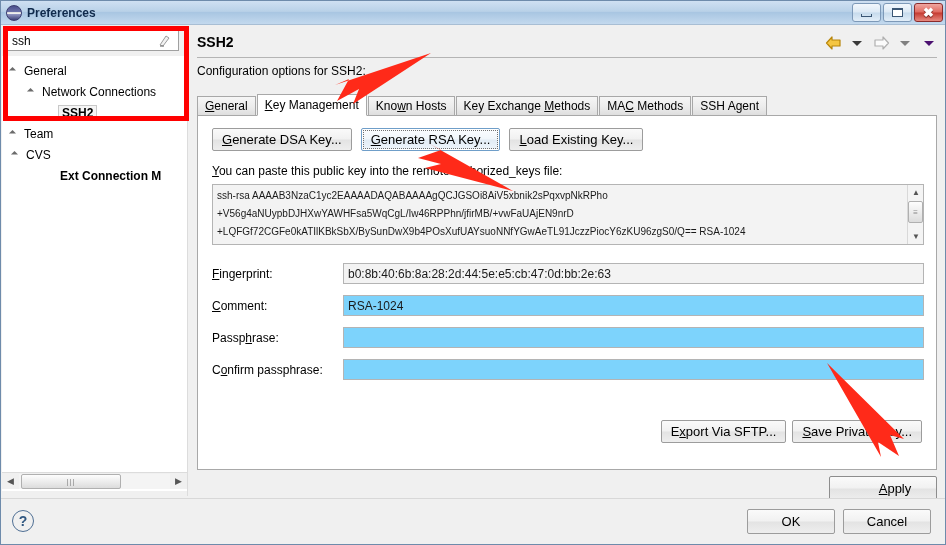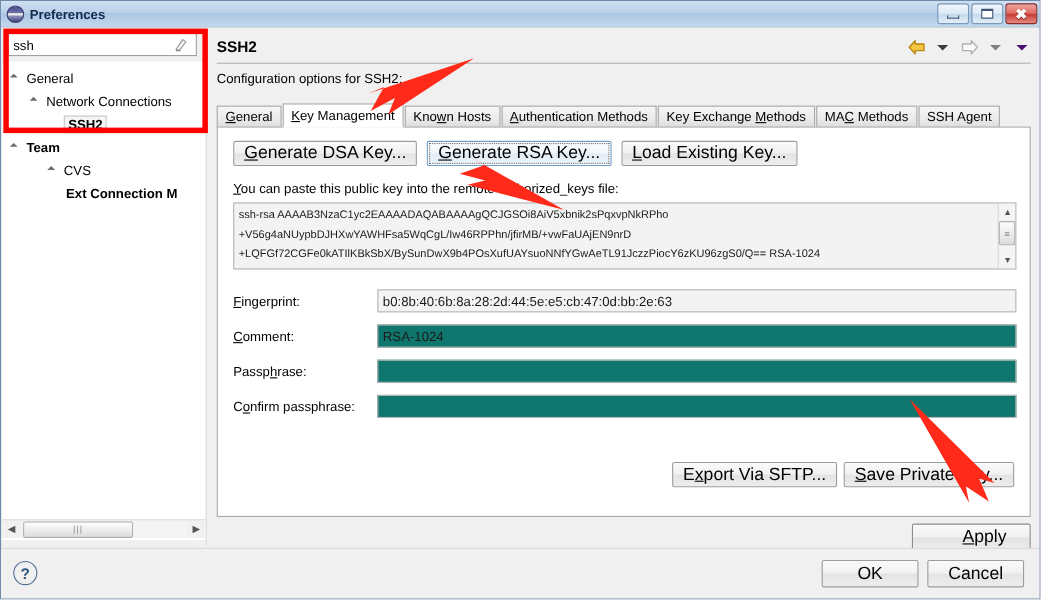--- a/index.html
+++ b/index.html
@@ -166,21 +166,21 @@
   .tabbody {
     position: absolute; left: 8px; top: 89px; width: 740px; height: 355px;
     background: #ffffff; border: 1px solid #a8a8a8;
   }
   u.acc { text-decoration: underline; }
 
   
   .btn {
     height: 23px; padding: 0 9px;
     display: inline-flex; align-items: center; justify-content: center;
-    font-size: 16px; color: #000;
+    font-size: 13px; color: #000;
     background: linear-gradient(to bottom, #fafafa 0%, #f1f1f1 48%, #e3e3e3 52%, #eeeeee 100%);
     border: 1px solid #9c9c9c; border-radius: 2px;
     cursor: pointer; white-space: nowrap;
   }
   .btn.focused {
     border: 1px solid #6f9ec9;
     background: linear-gradient(to bottom, #fbfdff 0%, #f0f6fb 48%, #e2ecf5 52%, #eef5fb 100%);
     box-shadow: inset 0 0 0 1px #ffffff;
     outline: 1px dotted #707070; outline-offset: -3px;
   }
@@ -217,21 +217,21 @@
     border: 1px solid #b0b0b0; border-radius: 2px;
     display:flex; align-items:center; justify-content:center;
     font-size: 8px; color: #8a8a8a;
   }
 
   
   .field-row { position: absolute; left: 14px; height: 31px; display: flex; align-items: center; }
   .field-label { width: 131px; font-size: 12px; color: #000; }
   .field-input {
     width: 581px; height: 21px;
-    border: 1px solid #b4b4b4; background: #0f766e;
+    border: 1px solid #b4b4b4; background: #7dd3fc;
     font-family: "Liberation Sans", sans-serif; font-size: 12px; color: #1a1a1a;
     padding: 0 4px; outline: none;
   }
   .field-input.readonly { background: #f3f3f3; }
 
   .row-bottom-btns {
     position: absolute; right: 14px; top: 304px; display: flex; gap: 6px;
   }
 
   
@@ -301,25 +301,25 @@
             <span class="tree-label">General</span>
           </div>
           <div class="tree-row" style="padding-left: 22px;">
             <span class="tw expanded"></span>
             <span class="tree-label">Network Connections</span>
           </div>
           <div class="tree-row" style="padding-left: 40px;">
             <span class="tw"></span>
             <span class="tree-label sel">SSH2</span>
           </div>
-          <div class="tree-row" style="padding-left: 4px; font-weight: bold;">
+          <div class="tree-row" style="padding-left: 4px;">
             <span class="tw expanded"></span>
             <span class="tree-label">Team</span>
           </div>
-          <div class="tree-row" style="padding-left: 38px;">
+          <div class="tree-row" style="padding-left: 6px;">
             <span class="tw expanded"></span>
             <span class="tree-label">CVS</span>
           </div>
           <div class="tree-row" style="padding-left: 40px;">
             <span class="tw"></span>
             <span class="tree-label bold">Ext Connection M</span>
           </div>
         </div>
       <div class="hscroll">
         <div class="hs-arrow">◀</div>
@@ -362,23 +362,20 @@
 
     <div class="tabstrip">
         <div class="tab">
           <span><u class="acc">G</u>eneral</span>
         </div>
         <div class="tab active">
           <span><u class="acc">K</u>ey Management</span>
         </div>
         <div class="tab">
           <span>Kno<u class="acc">w</u>n Hosts</span>
-        </div>
-        <div class="tab">
-          <span><u class="acc">A</u>uthentication Methods</span>
         </div>
         <div class="tab">
           <span>Key Exchange <u class="acc">M</u>ethods</span>
         </div>
         <div class="tab">
           <span>MA<u class="acc">C</u> Methods</span>
         </div>
         <div class="tab">
           <span>SSH Agent</span>
         </div>

